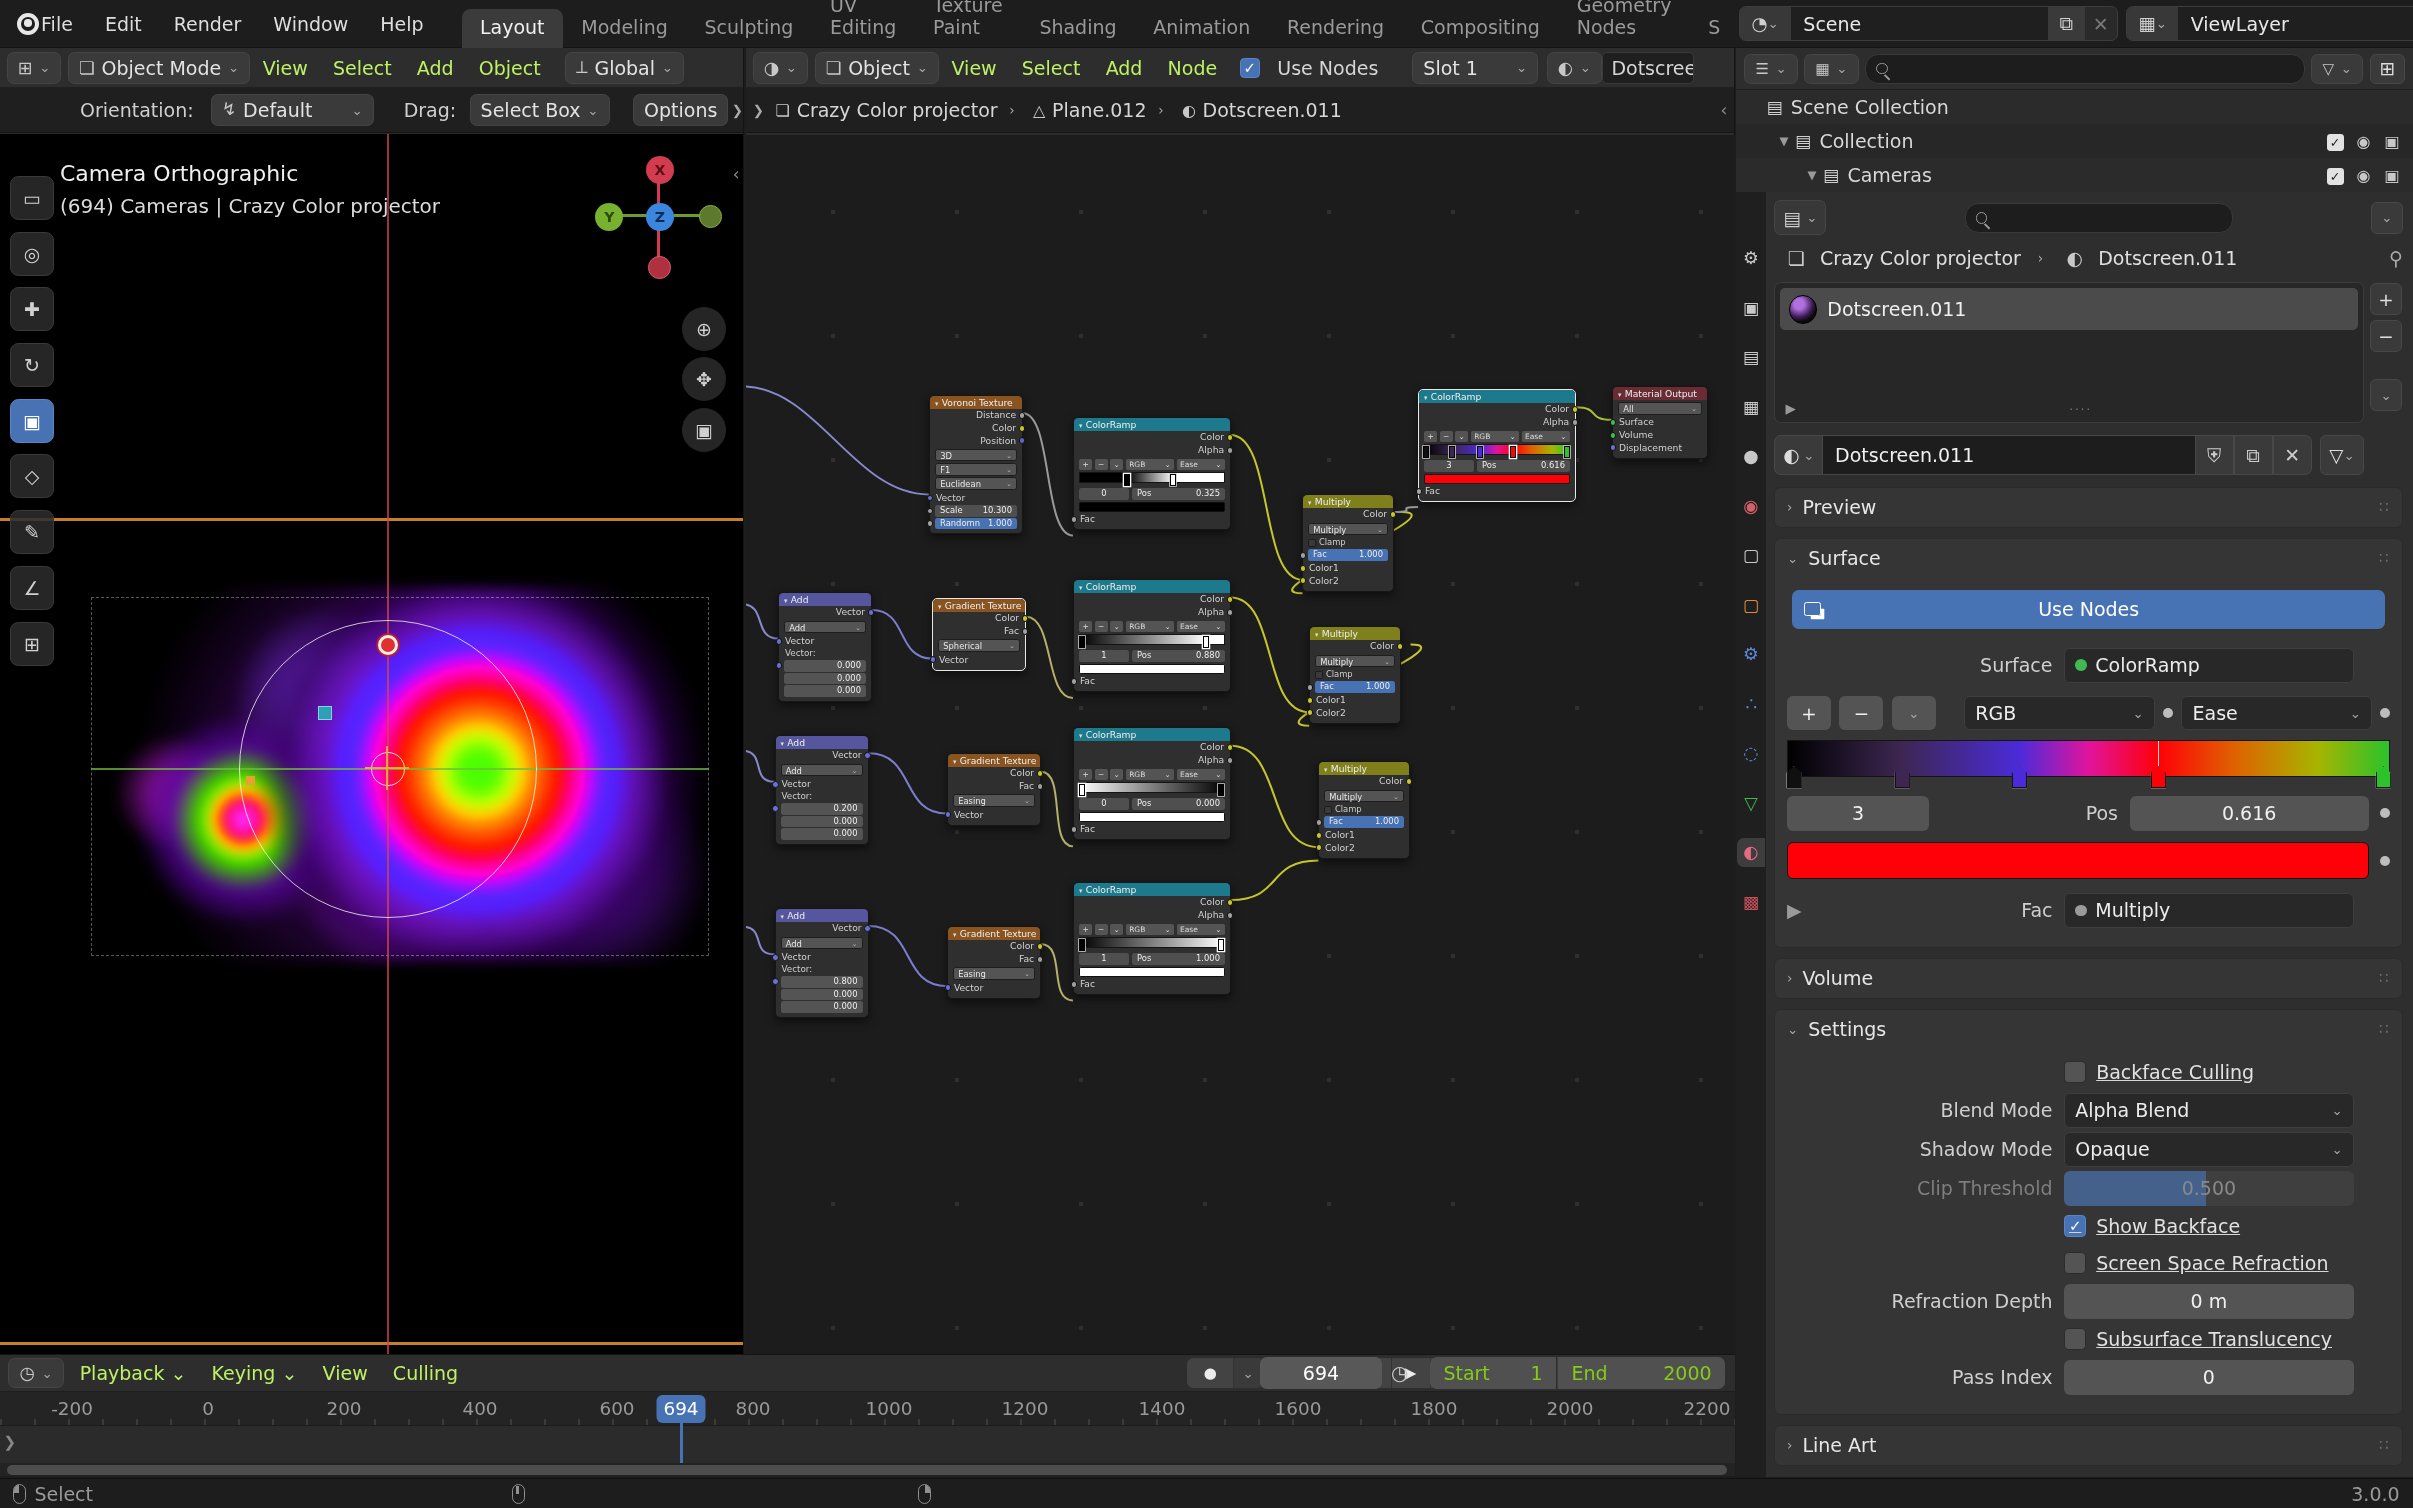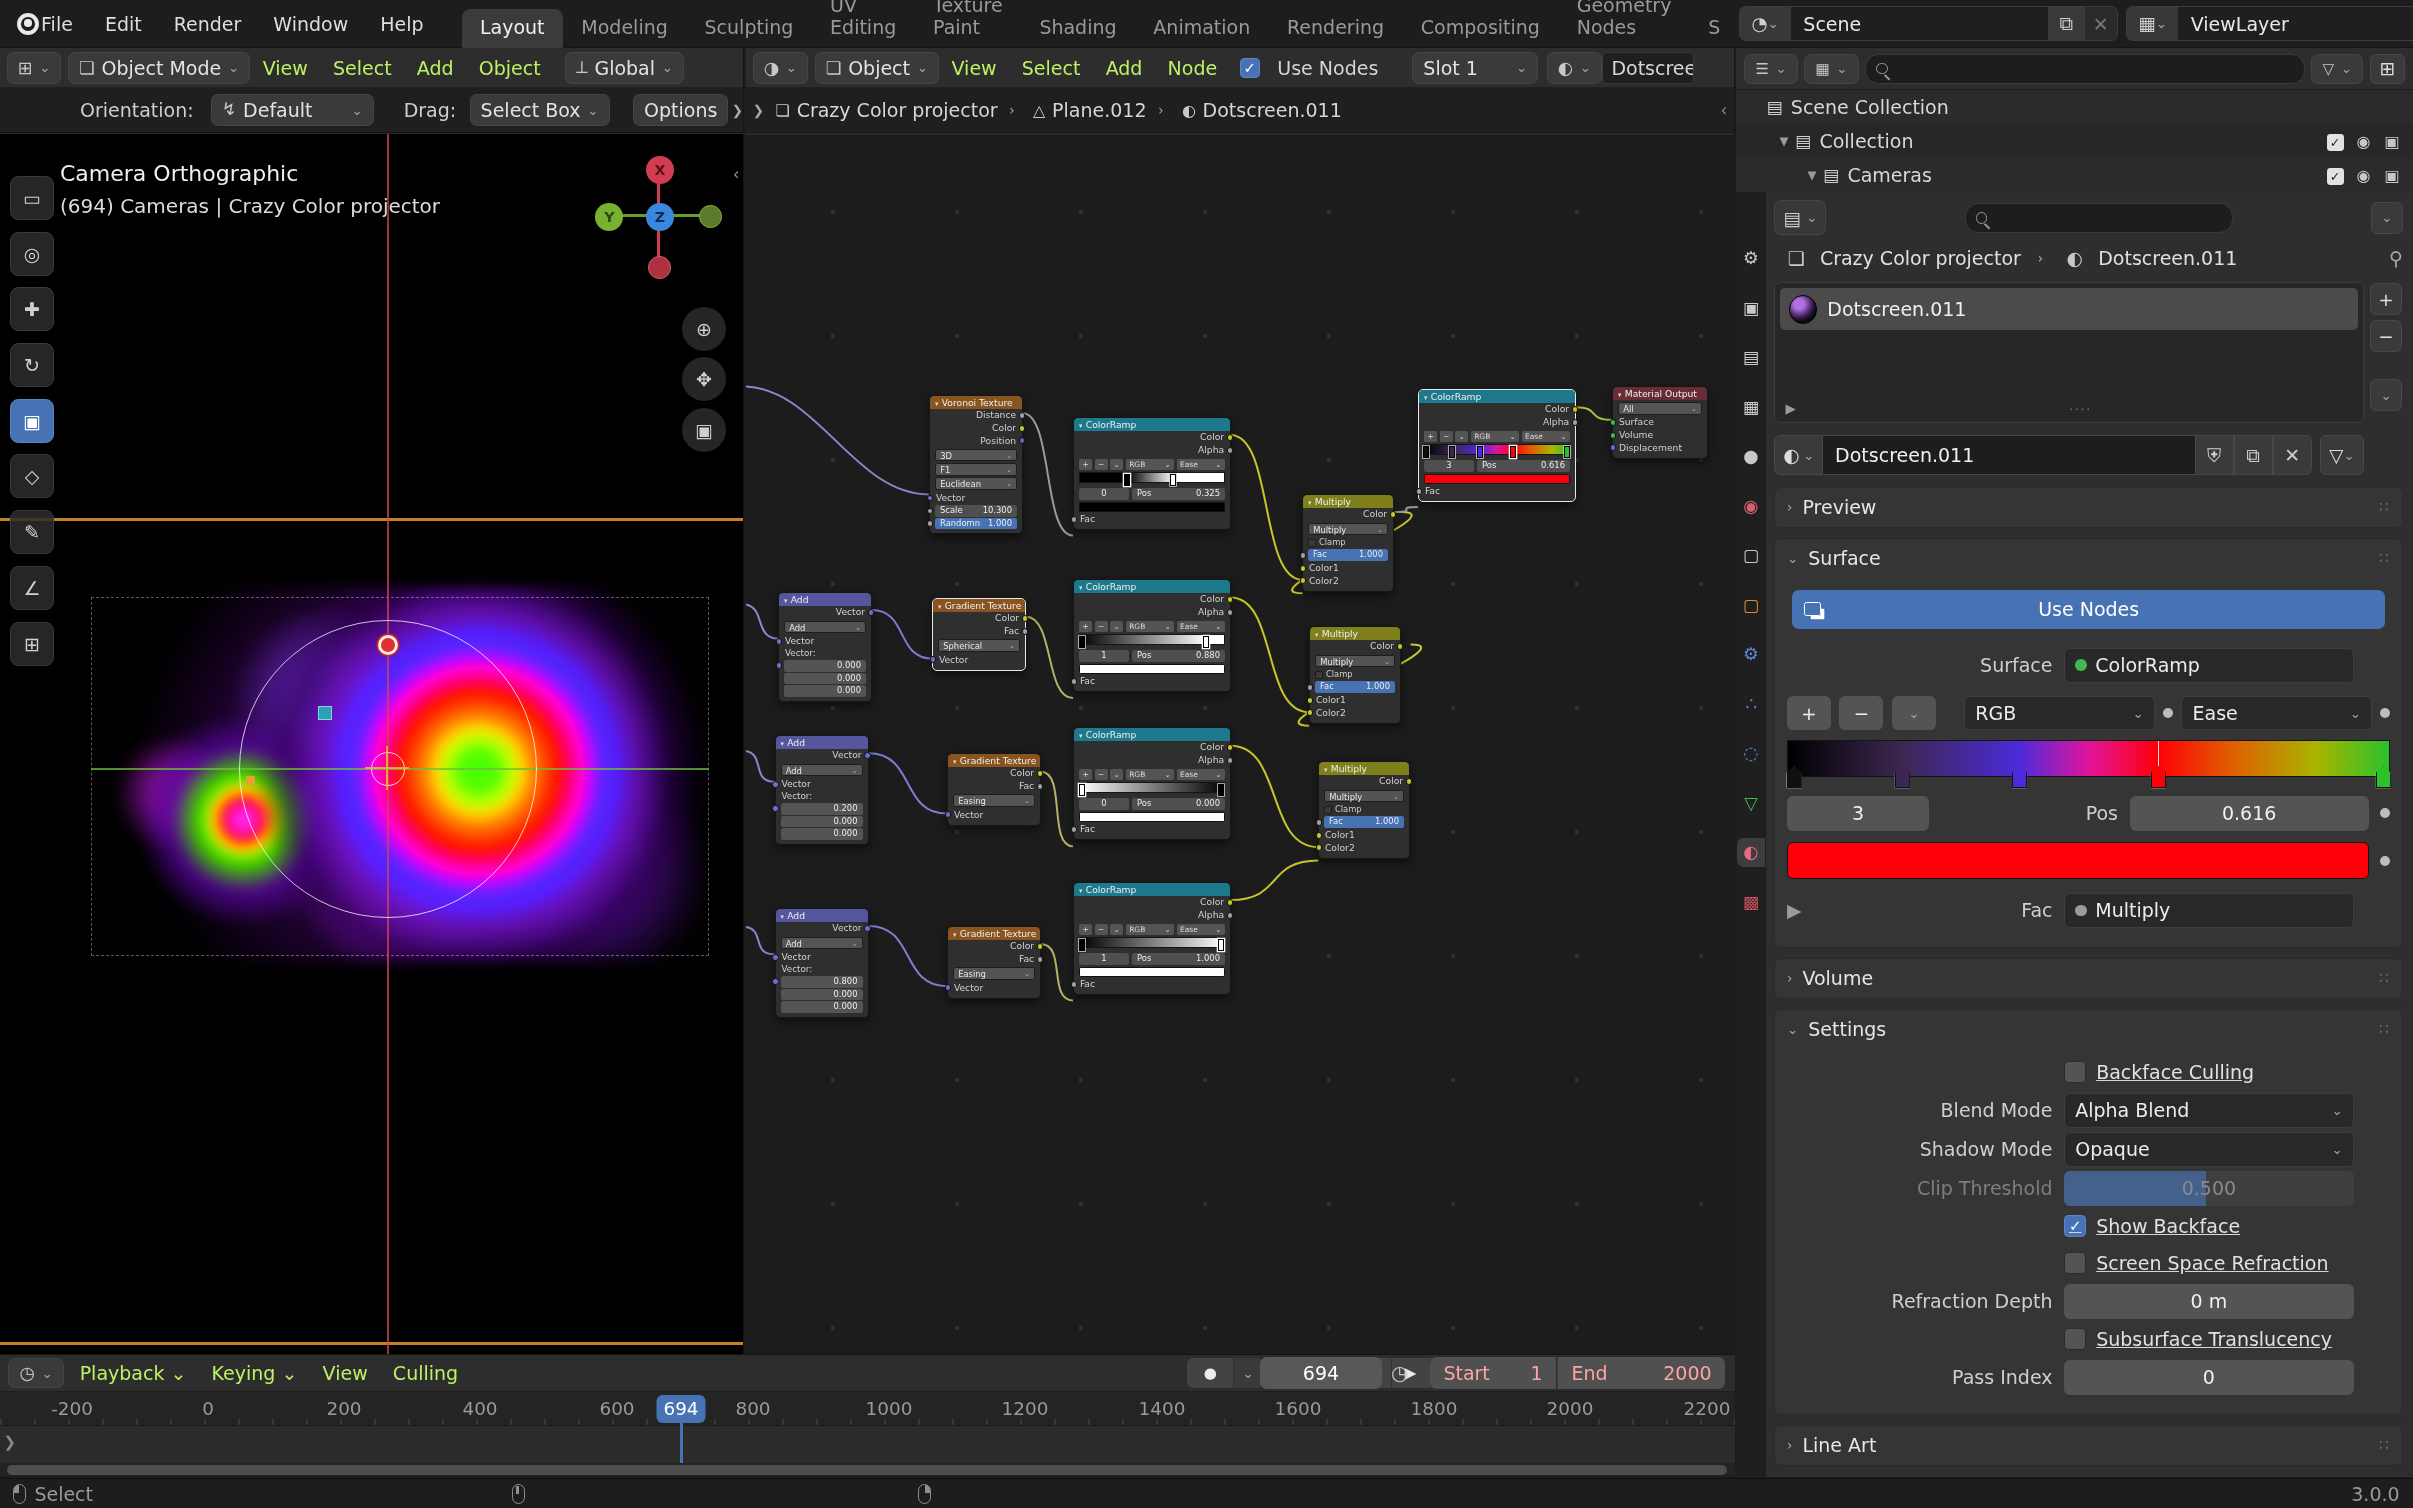--- a/index.html
+++ b/index.html
@@ -170,21 +170,21 @@
      background-image:repeating-linear-gradient(to right, #3a3a3a 0 1.7px, transparent 1.7px 34px); background-size:100% 6.7px; background-repeat:no-repeat; background-position:0 27px; }
   .tick { position:absolute; top:5.9px; transform:translateX(-50%); color:#9a9a9a; font-size:18.4px; }
   .cur-frame { position:absolute; top:2.5px; width:49px; height:28.5px; background:#4772b3; border-radius:5.9px; color:#fff; font-size:18.4px; display:flex; align-items:center; justify-content:center; transform:translateX(-50%); z-index:3; }
   .tl-tracks { position:relative; height:37px; background:#2b2b2b; }
   .playhead { position:absolute; top:-3.4px; width:2.5px; height:40px; background:#4772b3; }
   .tl-scroll { position:relative; height:13.4px; background:#232323; }
   .tl-scroll .bar { position:absolute; left:6.7px; right:8.4px; top:1.7px; height:10px; background:#4d4d4d; border-radius:5.9px; }
   .tp-btn { width:39px; height:30px; background:#434343; display:flex; align-items:center; justify-content:center; color:#ececec; font-size:15px; border-right:0.8px solid #333; }
   .pill { background:#434343; border-radius:6.7px; display:flex; overflow:hidden; }
   .framebox { background:#585858; border-radius:6.7px; height:32px; display:flex; align-items:center; justify-content:center; color:#fff; padding:0 23.5px; }
-  .rangebox { background:#505050; height:32px; display:flex; align-items:center; color:#fca5a5; padding:0 13.4px; gap:13.4px; }
+  .rangebox { background:#505050; height:32px; display:flex; align-items:center; color:#84cc16; padding:0 13.4px; gap:13.4px; }
 
   
   #statusbar { position:absolute; left:0; top:1478px; width:2413px; height:30px; background:#1d1d1d; display:flex; align-items:center; padding:0 13.4px; color:#9a9a9a; border-top:1.7px solid #101010; }
   .mouse { width:12.6px; height:20px; border:1.7px solid #909090; border-radius:6.7px; margin-right:8.4px; position:relative; }
   .mouse.l::before { content:""; position:absolute; left:0; top:0; width:5px; height:8.4px; background:#909090; border-radius:5px 0 0 0; }
   .mouse.m::before { content:""; position:absolute; left:3.4px; top:1.7px; width:2.5px; height:7.5px; background:#909090; }
   .mouse.r::before { content:""; position:absolute; right:0; top:0; width:5px; height:8.4px; background:#909090; border-radius:0 5px 0 0; }
 </style>
 </head>
 <body>

